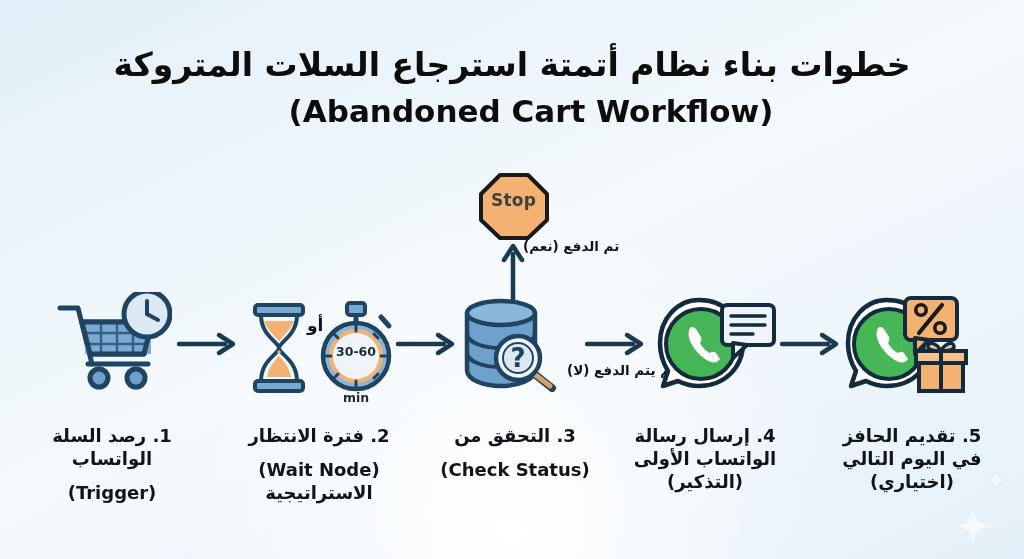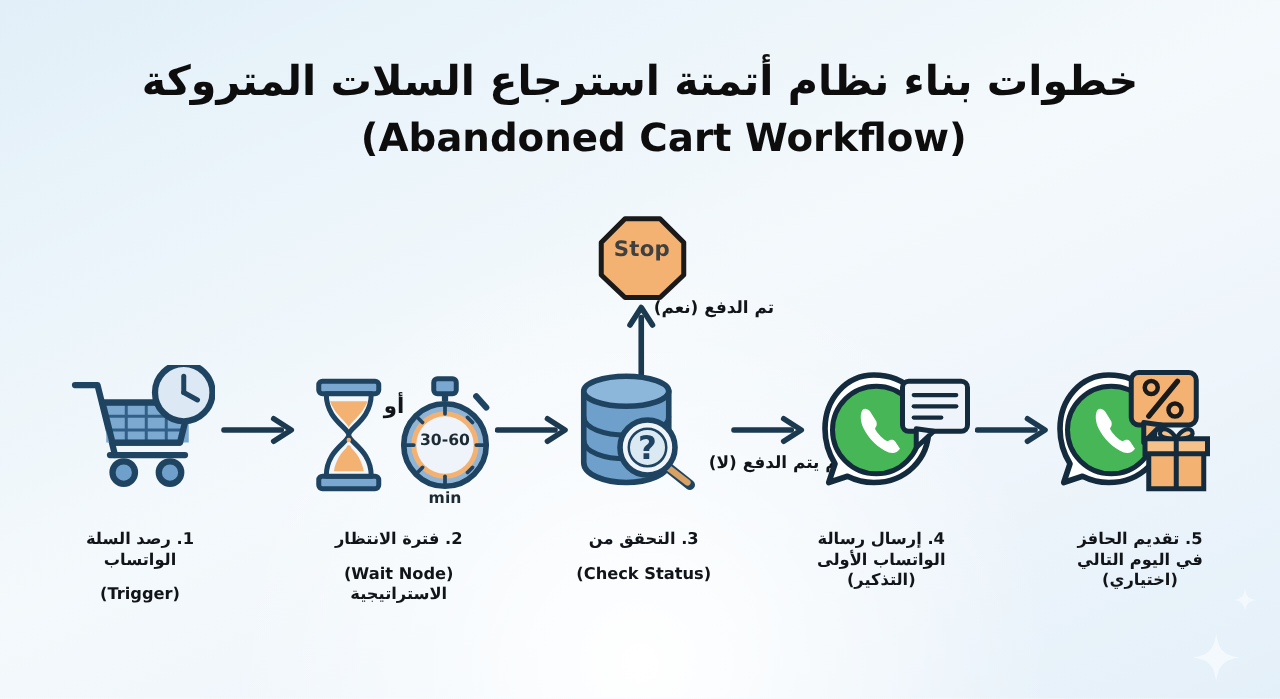--- a/index.html
+++ b/index.html
@@ -29,21 +29,21 @@
     direction:ltr;
     padding-left:38px;
   }
 
   
   .flow{ position:absolute; inset:0; }
   .icon-box{ position:absolute; }
 
   .caption{
     position:absolute; text-align:center; direction:rtl;
-    color:#111418; font-weight:700; font-size:13px; line-height:1.28;
+    color:#111418; font-weight:700; font-size:18px; line-height:1.28;
     width:200px;
   }
   .caption .ln{ display:block; white-space:nowrap; }
   .caption .ln-en{ direction:ltr;margin-top:11px; }
 
   .edge-label{
     position:absolute; direction:rtl; text-align:center;
     color:#111418; font-weight:700; font-size:13.5px; line-height:1.25;
     white-space:nowrap;
   }

